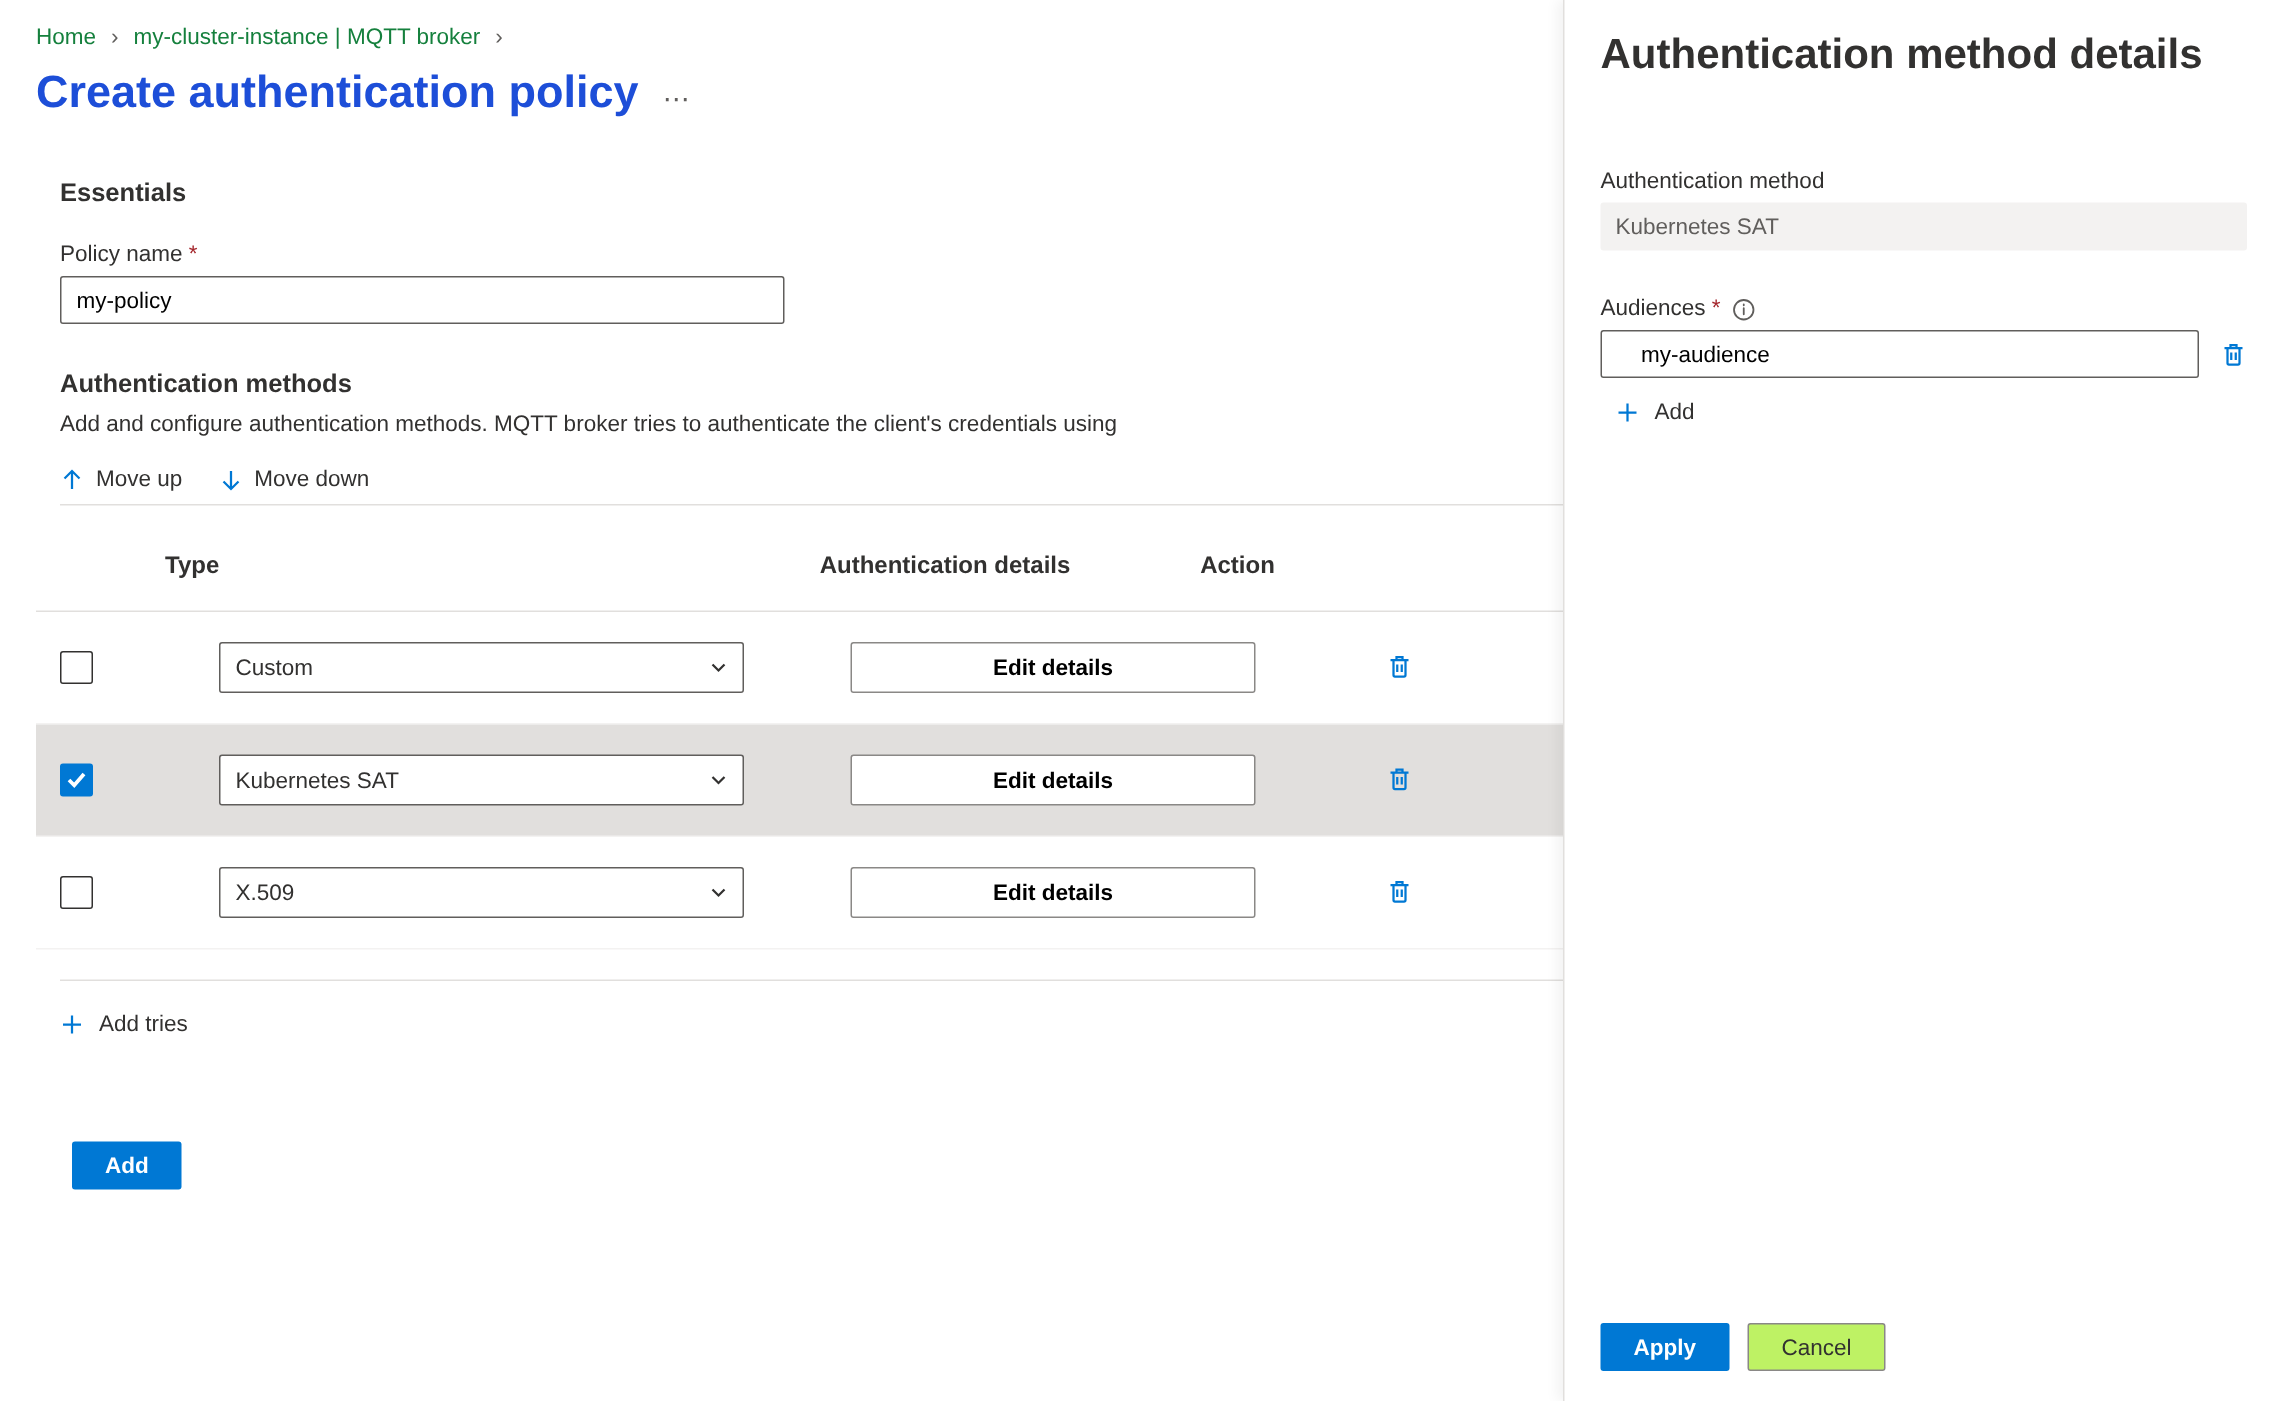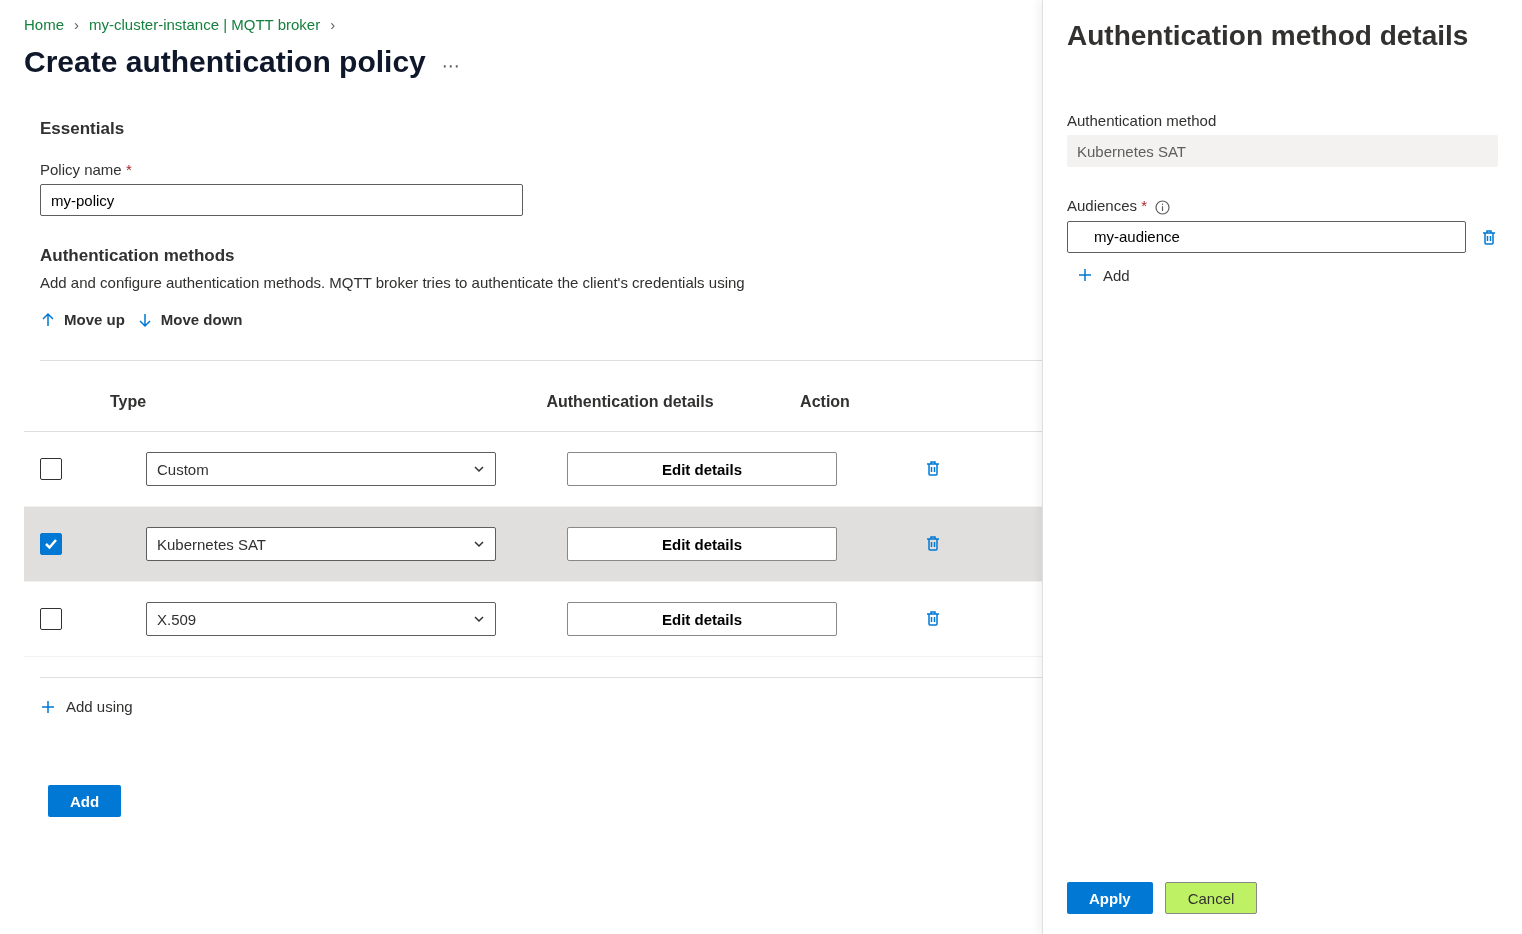--- a/index.html
+++ b/index.html
@@ -47,21 +47,21 @@
     }
     .page-title-row {
       display: flex;
       align-items: center;
       gap: 16px;
       margin-bottom: 40px;
     }
     .page-title {
       font-size: 30px;
       font-weight: 600;
-      color: #0f172a;
+      color: #1d4ed8;
     }
     .more-icon {
       color: #605e5c;
       font-size: 18px;
       cursor: pointer;
       letter-spacing: 1px;
       padding-top: 8px;
     }
     .section-title {
       font-size: 17px;
@@ -97,26 +97,25 @@
     }
     .subsection-desc {
       font-size: 15px;
       color: #323130;
       margin-bottom: 20px;
       margin-left: 16px;
       white-space: nowrap;
     }
     .toolbar {
       display: flex;
-      gap: 12px;
+      gap: 24px;
       margin-bottom: 12px;
       margin-left: 16px;
-      padding-bottom: 32px;
+      padding-bottom: 8px;
       border-bottom: 1px solid #e1dfdd;
-      font-weight: bold;
     }
     .toolbar-btn {
       display: flex;
       align-items: center;
       gap: 8px;
       color: #323130;
       cursor: pointer;
       font-size: 15px;
     }
     .toolbar-btn svg {
@@ -476,21 +475,21 @@
             </svg>
         </span>
       </div>
     </div>
   </div>
 
   <div class="add-method-btn">
     <svg viewBox="0 0 16 16">
         <path d="M8 2v12M2 8h12"></path>
       </svg>
-    <span>Add using</span>
+    <span>Add tries</span>
   </div>
 
   <div class="footer-btn-row">
     <button class="primary-btn">Add</button>
   </div>
 </div>
 
 <div class="side-panel">
   <div class="panel-body">
     <h2 class="panel-title">Authentication method details</h2>

